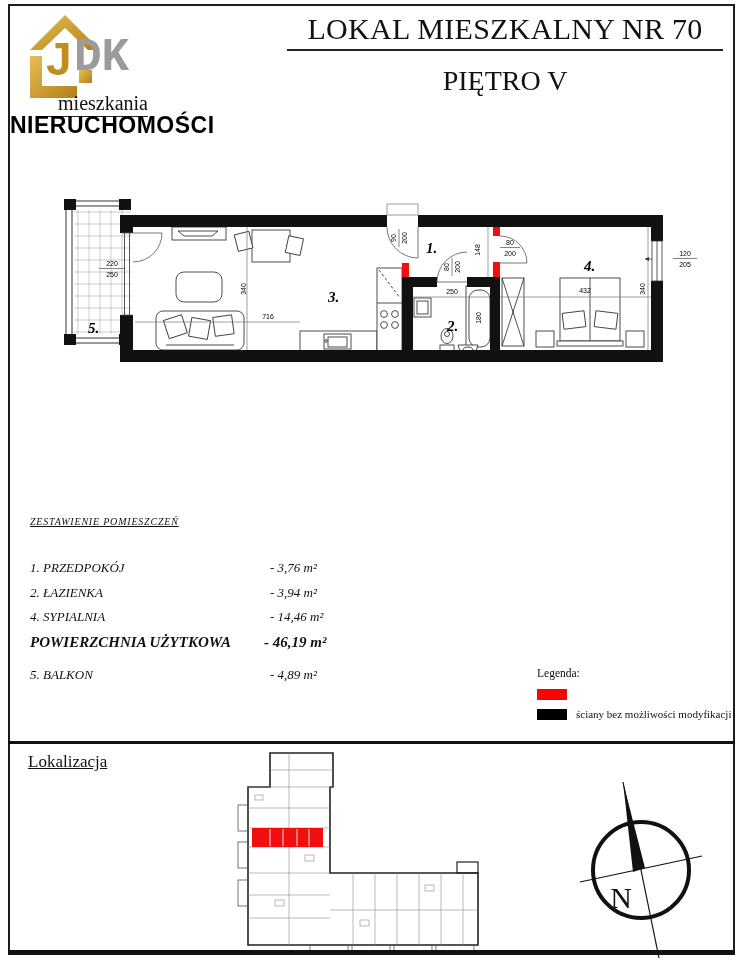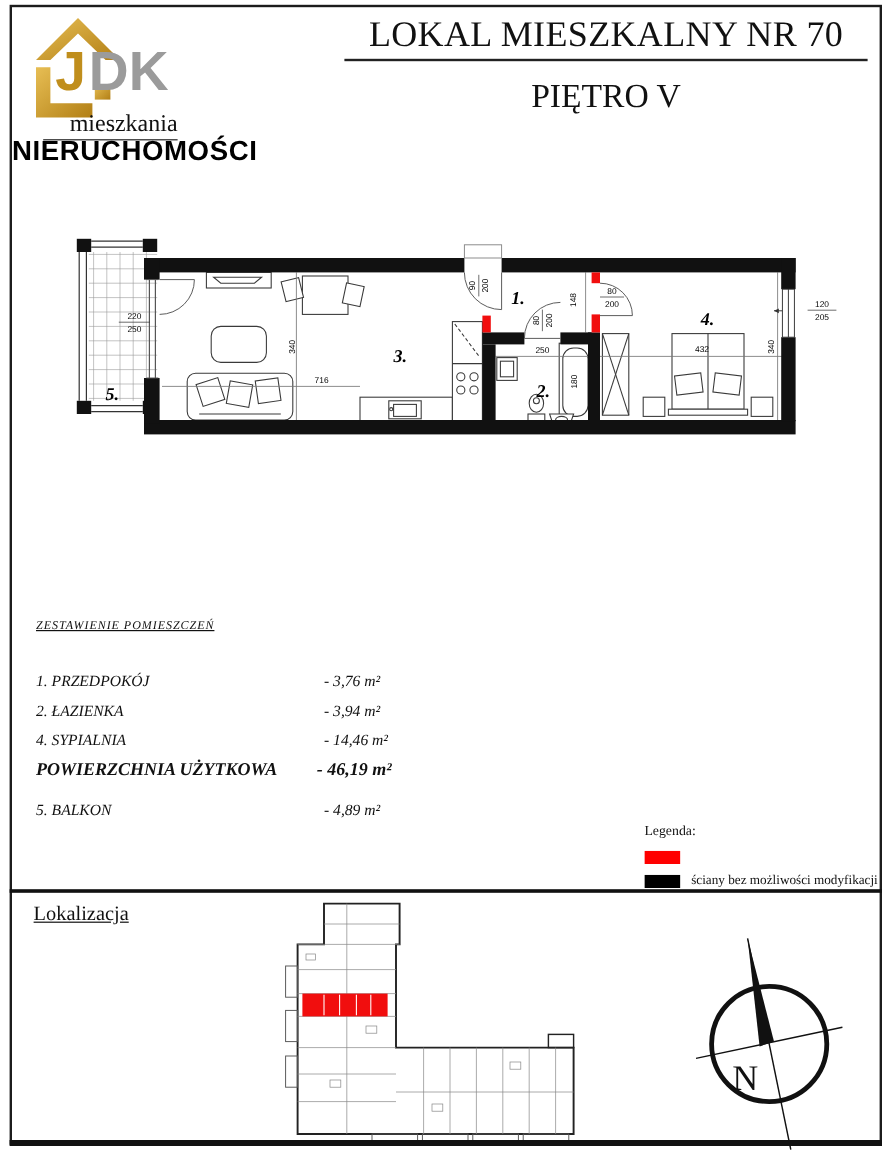--- a/index.html
+++ b/index.html
@@ -7,21 +7,21 @@
        font-family:"Liberation Serif",serif;color:#111;overflow:hidden}
   .abs{position:absolute}
   .frame{left:8px;top:4px;width:723px;height:946px;border:2px solid #1c1c1c}
   .sep{left:8px;top:741px;width:727px;height:3px;background:#111}
   .bottombar{left:8px;top:950px;width:727px;height:5px;background:#111}
 
   
   .logo{left:8px;top:6px;width:270px;height:140px}
   .logo-j{position:absolute;left:38px;top:26px;font-family:"Liberation Sans",sans-serif;
           font-weight:bold;font-size:46px;color:#C08E1C}
-  .logo-dk{position:absolute;left:66px;top:26px;font-family:Liberation Sans, sans-serif;
+  .logo-dk{position:absolute;left:66px;top:26px;font-family:Liberation Mono, monospace;
            font-weight:bold;font-size:46px;color:#9B9B9B}
   .logo-sub{position:absolute;left:28px;top:86px;width:112px;text-align:right;
             font-size:20px;color:#111;border-bottom:1.5px solid #222;padding-bottom:1px}
   .logo-co{position:absolute;left:2px;top:106px;font-family:"Liberation Sans",sans-serif;
            font-weight:bold;font-size:23px;color:#000000;letter-spacing:.5px}
 
   
   .title-wrap{left:287px;top:12px;width:436px;text-align:center}
   .title1{font-size:30px;letter-spacing:.3px;border-bottom:2px solid #222;padding-bottom:3px}
   .title2{font-size:28px;margin-top:14px}
@@ -29,21 +29,21 @@
   
   .list{left:30px;top:516px;width:360px;font-style:italic}
   .list-h{font-size:10px;text-decoration:underline;letter-spacing:.8px;margin-bottom:33px}
   .lrow{position:relative;height:24.5px;font-size:13px}
   .lrow .lab{position:absolute;left:0;white-space:nowrap}
   .lrow .val{position:absolute;left:240px;white-space:nowrap}
   .lrow.total{font-weight:bold;font-size:15px;height:33px}
   .lrow.total .val{left:234px}
 
   
-  .legend{left:537px;top:686px;width:198px;font-size:11px;line-height:1.25}
+  .legend{left:537px;top:666px;width:198px;font-size:11px;line-height:1.25}
   .legend-title{margin-bottom:8px;font-size:11.5px}
   .legend-item{display:flex;align-items:flex-start;margin-bottom:8px}
   .legend-item svg{flex:0 0 auto;margin-right:9px;margin-top:1px}
 
   .lok-h{left:28px;top:752px;font-size:17px;text-decoration:underline}
 
   svg text{font-family:"Liberation Sans",sans-serif;font-size:7px;fill:#000}
   svg text.rm{font-family:"Liberation Serif",serif;font-size:15px;font-weight:bold;font-style:italic}
   svg text.nlabel{font-family:"Liberation Serif",serif;font-size:30px;fill:#111}
 </style>

